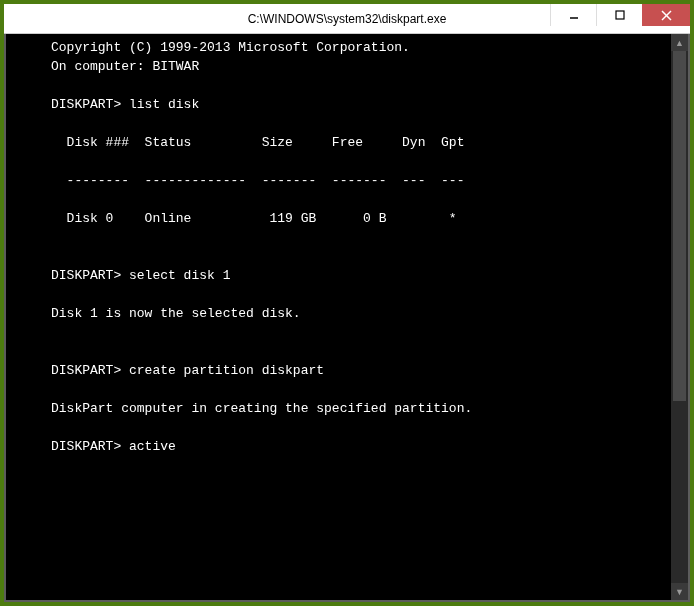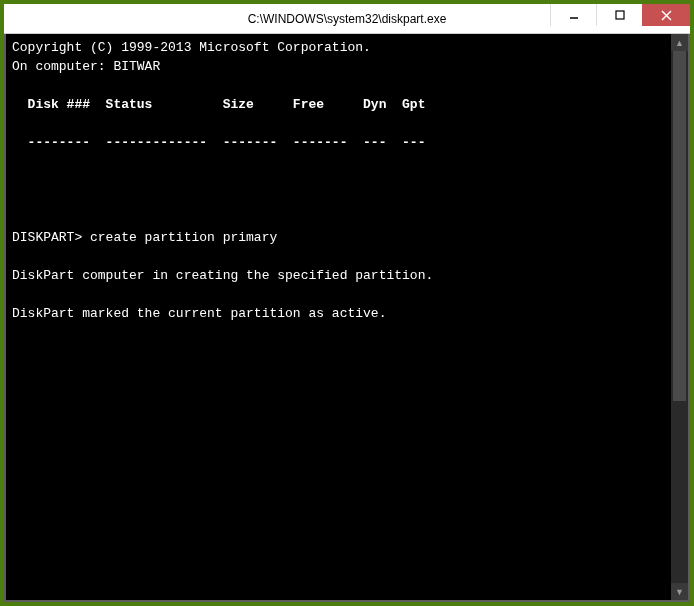--- a/index.html
+++ b/index.html
@@ -73,20 +73,21 @@
     .window-btn svg {
       display: block;
     }
     .terminal-wrapper {
       flex: 1;
       display: flex;
       background: #000;
       overflow: hidden;
       border: 2px solid #5c5c5c;
       border-top: none;
+      padding-left: 39px;
     }
     .terminal {
       flex: 1;
       background: #000;
       color: #fff;
       font-family: 'Courier New', Consolas, monospace;
       font-size: 13px;
       line-height: 19px;
       padding: 4px 6px;
       white-space: pre;
@@ -120,21 +121,20 @@
       left: 2px;
       width: 13px;
       height: 350px;
       background: #4a4a4a;
     }
     .prompt-row {
       display: block;
     }
     .table-header, .table-sep, .table-row {
       display: block;
-      font-weight: bold;
     }
   </style>
 </head>
 <body>
 
 <div class="window">
   <div class="titlebar">
     <div class="title-text">C:\WINDOWS\system32\diskpart.exe</div>
     <div class="window-controls">
       <button class="window-btn minimize">
@@ -152,29 +152,33 @@
             <line x1="1" y1="1" x2="10" y2="10" stroke="#fff" stroke-width="1.5"></line>
             <line x1="10" y1="1" x2="1" y2="10" stroke="#fff" stroke-width="1.5"></line>
           </svg>
       </button>
     </div>
   </div>
   <div class="terminal-wrapper">
     <div class="terminal"><span>Copyright (C) 1999-2013 Microsoft Corporation.</span>
 <span>On computer: BITWAR</span>
 
+<span class="prompt-row"><span>DISKPART&gt; </span><span>list disk</span></span>
 <span class="table-header">  Disk ###  Status         Size     Free     Dyn  Gpt</span>
 <span class="table-sep">  --------  -------------  -------  -------  ---  ---</span>
+<span class="table-row">  Disk 0    Online          119 GB      0 B        *</span>
+
+<span class="prompt-row"><span>DISKPART&gt; </span><span>select disk 1</span></span>
+<span>Disk 1 is now the selected disk.</span>
 
 
-
-<span class="prompt-row"><span>DISKPART&gt; </span><span>create partition primary</span></span>
+<span class="prompt-row"><span>DISKPART&gt; </span><span>create partition diskpart</span></span>
 <span>DiskPart computer in creating the specified partition.</span>
 
-<span>DiskPart marked the current partition as active.</span>
+<span class="prompt-row"><span>DISKPART&gt; </span><span>active</span></span>
 
 
 
 
 
 </div>
     <div class="scrollbar-track">
       <div class="scrollbar-arrow up">▲</div>
       <div class="scrollbar-thumb"></div>
       <div class="scrollbar-arrow down">▼</div>

